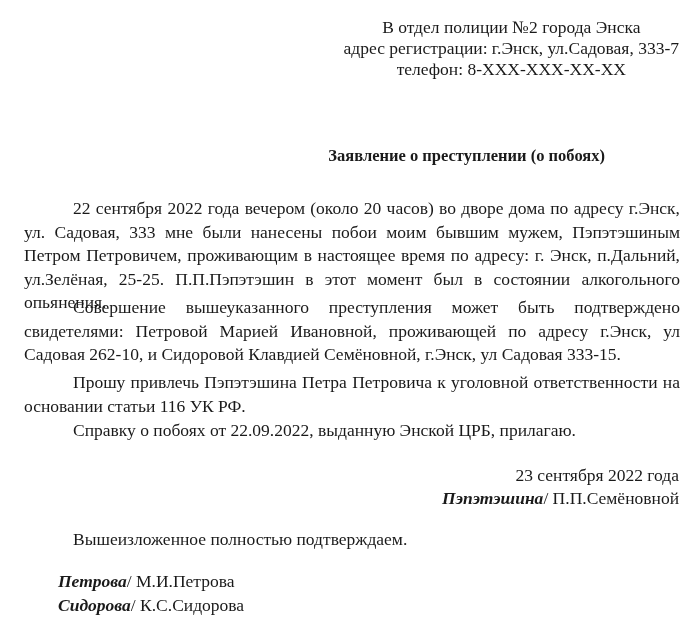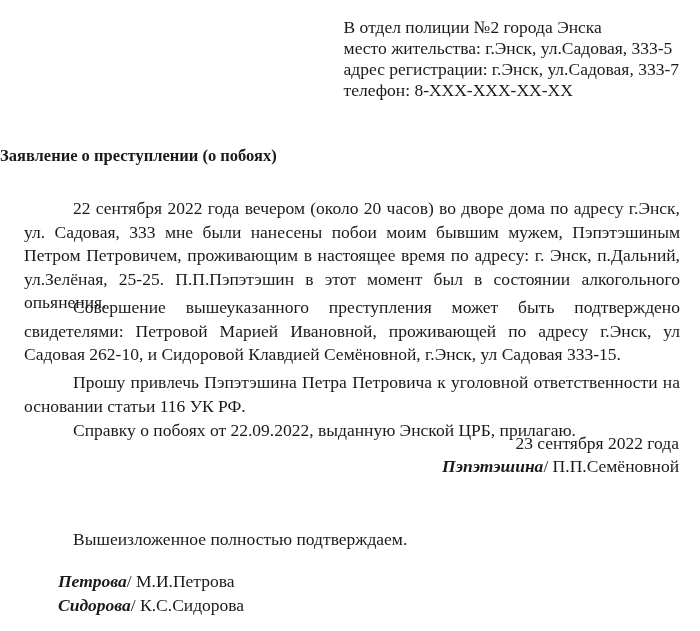--- a/index.html
+++ b/index.html
@@ -13,30 +13,30 @@
       position: relative;
       overflow: hidden;
       font-family: "Liberation Serif", "DejaVu Serif", serif;
       color: #1a1a1a;
       font-size: 17.5px;
     }
     .header {
       position: absolute;
       top: 17px;
       right: 21px;
-      text-align: left;
+      text-align: center;
       line-height: 21px;
     }
     .header div { white-space: nowrap; }
     .title {
       position: absolute;
       top: 146px;
       left: 0;
       width: 605px;
-      text-align: left;
+      text-align: right;
       font-weight: bold;
       font-size: 16.5px;
     }
     .body {
       position: absolute;
       left: 24px;
       width: 656px;
       line-height: 23.5px;
       text-align: justify;
     }
@@ -47,21 +47,21 @@
     .p1 { top: 197px; }
     .p2 { top: 296px; }
     .p3 { top: 371px; }
     .p4 { top: 419px; }
     .p3 p, .p4 p { }
     .sign {
       position: absolute;
       right: 21px;
       text-align: right;
       line-height: 23px;
-      top: 432px;
+      top: 464px;
     }
     .sign div { white-space: nowrap; }
     .confirm {
       position: absolute;
       left: 73px;
       top: 529px;
     }
     .witnesses {
       position: absolute;
       left: 58px;
@@ -82,21 +82,20 @@
       pointer-events: none;
     }
   </style>
 </head>
 <body>
 
 <div class="watermark">​</div>
 
 <div class="header">
   <div>В отдел полиции №2 города Энска</div>
-  <div>место жительства: г.Энск, ул.Садовая, 333-5</div>
   <div>адрес регистрации: г.Энск, ул.Садовая, 333-7</div>
   <div>телефон: 8-ХХХ-ХХХ-ХХ-ХХ</div>
 </div>
 
 <div class="title">Заявление о преступлении (о побоях)</div>
 
 <div class="body p1">
   <p>22 сентября 2022 года вечером (около 20 часов) во дворе дома по адресу г.Энск, ул. Садовая, 333 мне были нанесены побои моим бывшим мужем, Пэпэтэшиным Петром Петровичем, проживающим в настоящее время по адресу: г. Энск, п.Дальний, ул.Зелёная, 25-25. П.П.Пэпэтэшин в этот момент был в состоянии алкогольного опьянения.</p>
 </div>
 

